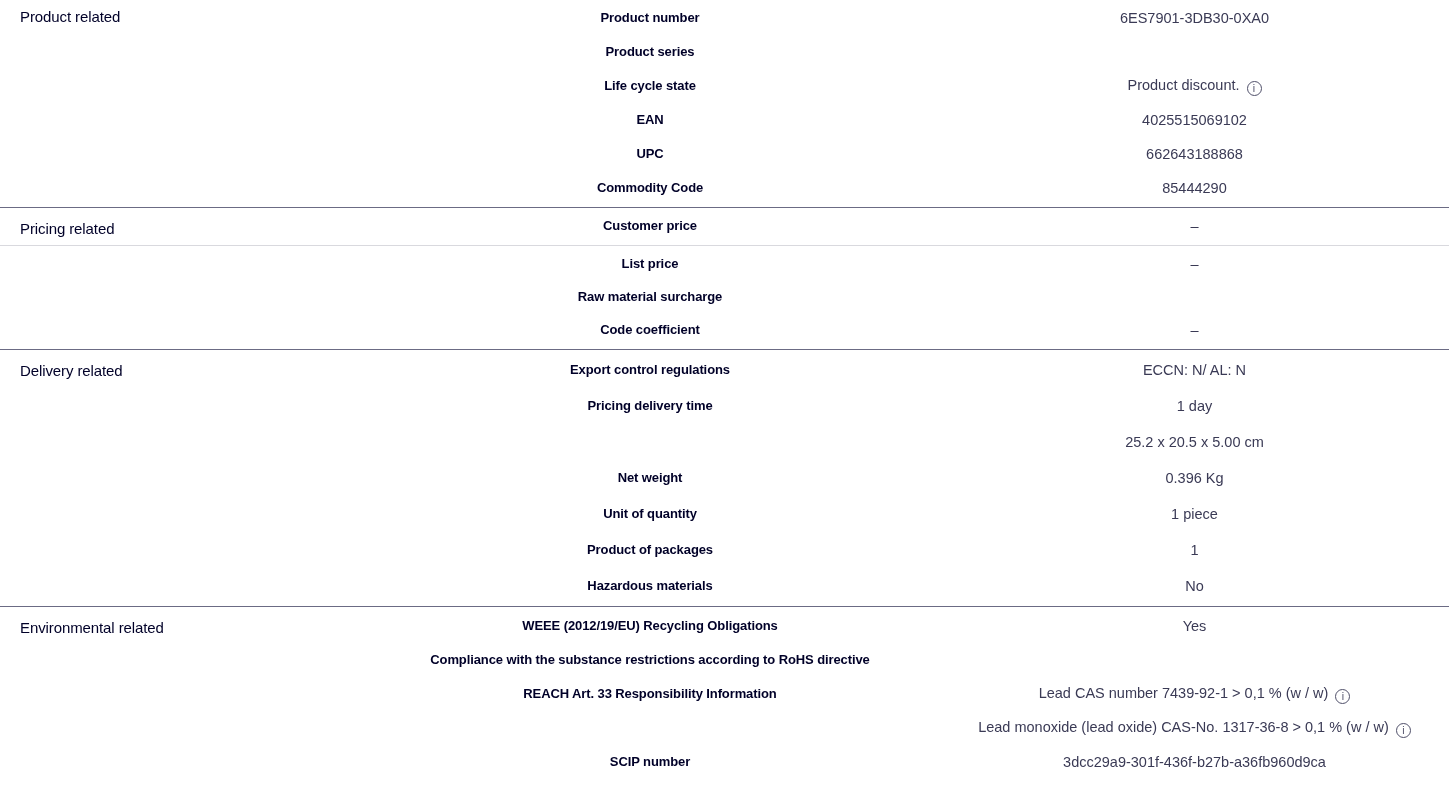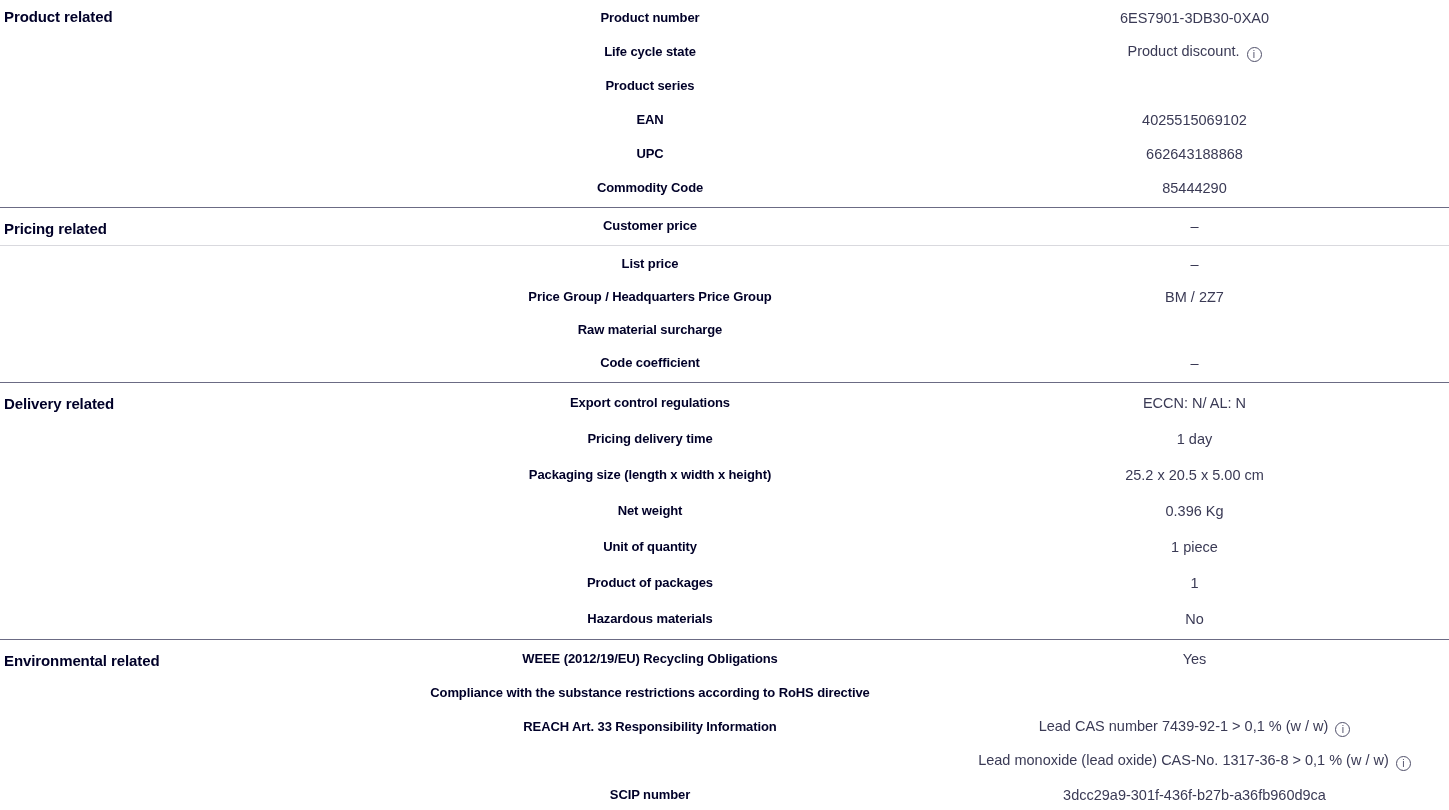--- a/index.html
+++ b/index.html
@@ -19,24 +19,24 @@
     position: relative;
     border-top: 1px solid var(--section-divider, #6b6b84);
     padding: 2px 0 2px 0;
   }
   .sec.first {
     border-top: none;
     padding-top: 1px;
   }
   .sec-title {
     position: absolute;
-    left: 4px;
+    left: 20px;
     top: 12px;
     font-size: 15px;
-    font-weight: bold;
+    font-weight: normal;
     color: var(--heading-text, #000028);
     letter-spacing: -0.1px;
     white-space: nowrap;
   }
   .sec.first .sec-title { top: 8px; }
   .row {
     display: grid;
     grid-template-columns: 380px 560px 1fr;
     align-items: center;
     min-height: var(--rh, 36px);
@@ -88,26 +88,26 @@
 
 <div class="page">
   <main id="table-root">
       <section class="sec first" style="--rh: 34px;">
         <h2 class="sec-title">Product related</h2>
         <div class="row">
           <div class="cell-label">Product number</div>
           <div class="cell-value"><span>6ES7901-3DB30-0XA0</span></div>
         </div>
         <div class="row">
+          <div class="cell-label">Product series</div>
+          <div class="cell-value"><span></span></div>
+        </div>
+        <div class="row">
           <div class="cell-label">Life cycle state</div>
           <div class="cell-value"><span>Product discount.</span><span class="info-icon">i</span></div>
-        </div>
-        <div class="row">
-          <div class="cell-label">Product series</div>
-          <div class="cell-value"><span></span></div>
         </div>
         <div class="row">
           <div class="cell-label">EAN</div>
           <div class="cell-value"><span>4025515069102</span></div>
         </div>
         <div class="row">
           <div class="cell-label">UPC</div>
           <div class="cell-value"><span>662643188868</span></div>
         </div>
         <div class="row">
@@ -120,44 +120,39 @@
         <div class="row">
           <div class="cell-label">Customer price</div>
           <div class="cell-value"><span>–</span></div>
         </div>
         <hr class="row-divider">
         <div class="row">
           <div class="cell-label">List price</div>
           <div class="cell-value"><span>–</span></div>
         </div>
         <div class="row">
-          <div class="cell-label">Price Group / Headquarters Price Group</div>
-          <div class="cell-value"><span>BM / 2Z7</span></div>
-        </div>
-        <div class="row">
           <div class="cell-label">Raw material surcharge</div>
           <div class="cell-value"><span></span></div>
         </div>
         <div class="row">
           <div class="cell-label">Code coefficient</div>
           <div class="cell-value"><span>–</span></div>
         </div>
       </section>
       <section class="sec" style="--rh: 36px;">
         <h2 class="sec-title">Delivery related</h2>
         <div class="row">
           <div class="cell-label">Export control regulations</div>
           <div class="cell-value"><span>ECCN: N/ AL: N</span></div>
         </div>
         <div class="row">
           <div class="cell-label">Pricing delivery time</div>
           <div class="cell-value"><span>1 day</span></div>
         </div>
         <div class="row">
-          <div class="cell-label">Packaging size (length x width x height)</div>
           <div class="cell-value"><span>25.2 x 20.5 x 5.00 cm</span></div>
         </div>
         <div class="row">
           <div class="cell-label">Net weight</div>
           <div class="cell-value"><span>0.396 Kg</span></div>
         </div>
         <div class="row">
           <div class="cell-label">Unit of quantity</div>
           <div class="cell-value"><span>1 piece</span></div>
         </div>

